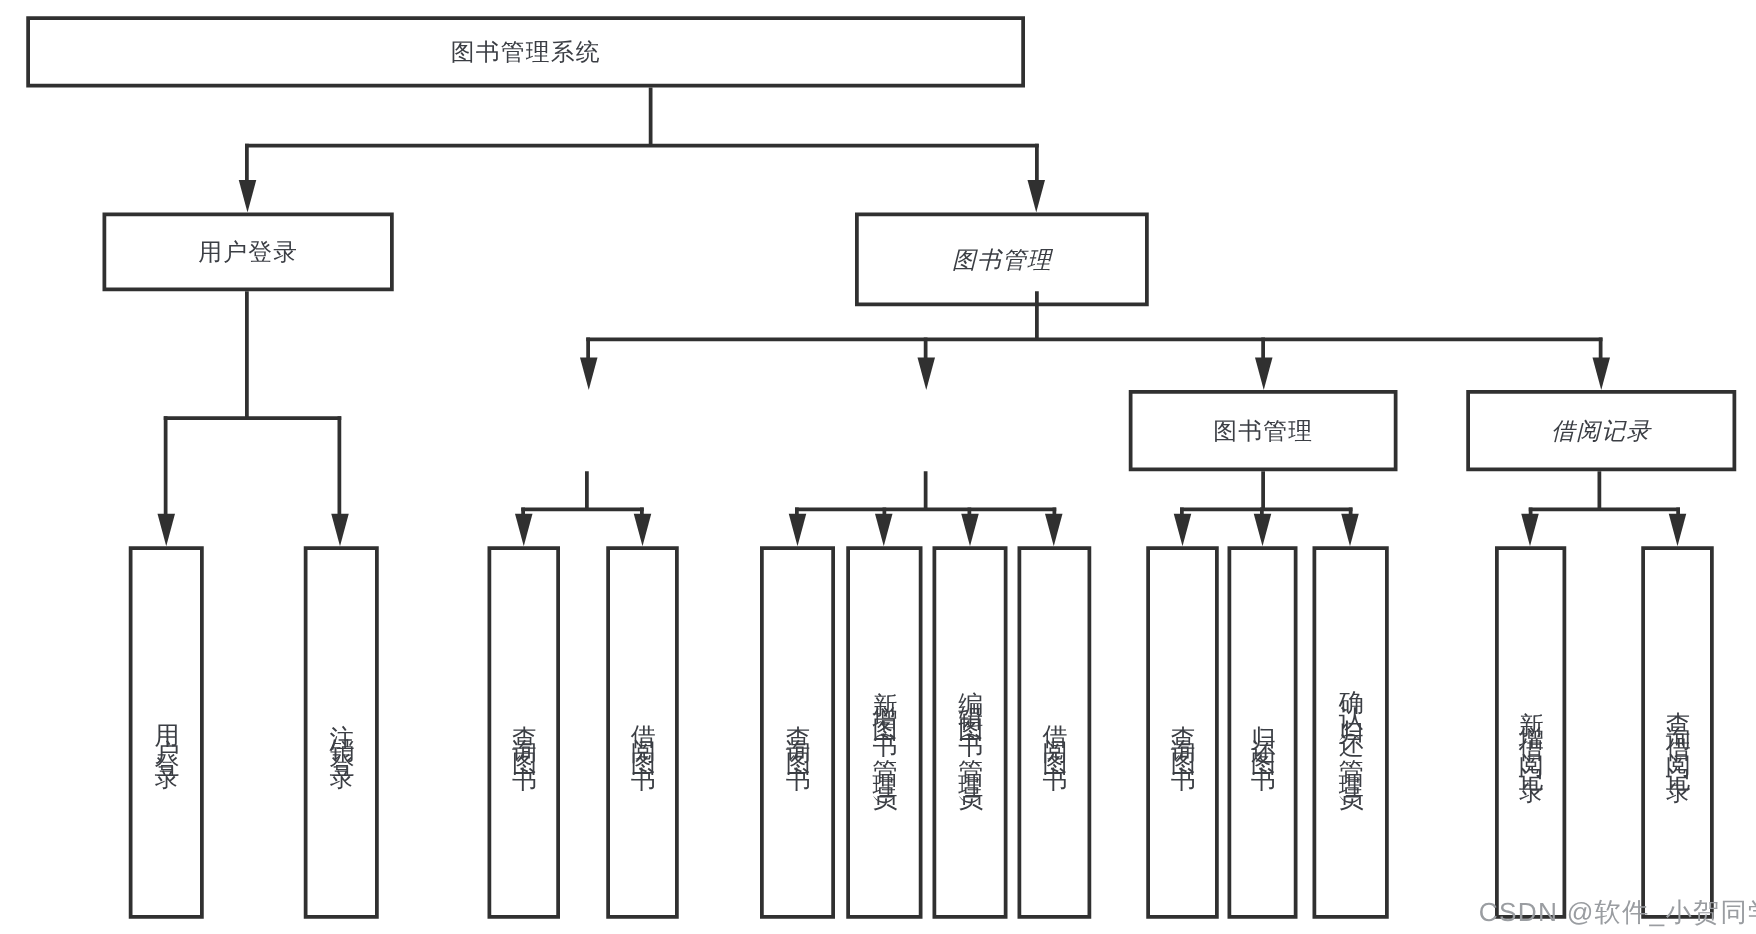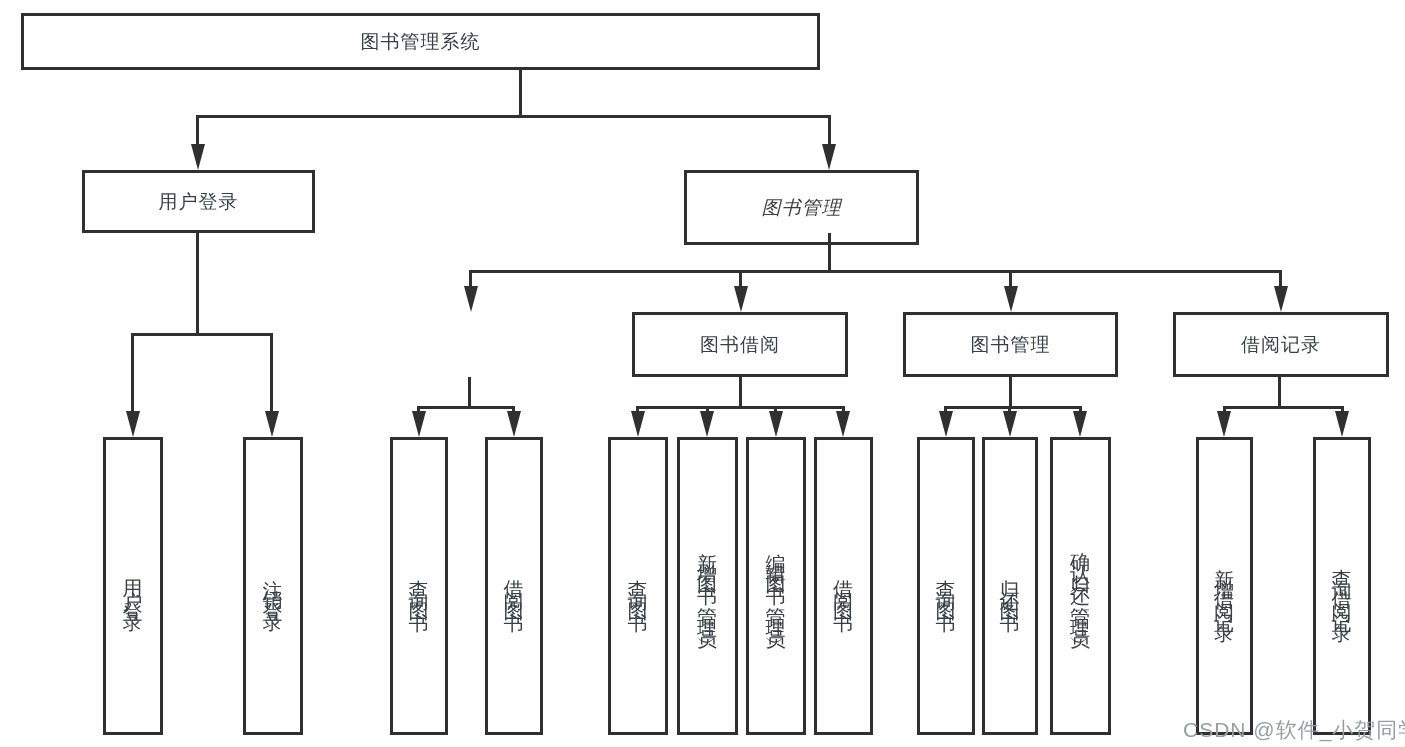--- a/index.html
+++ b/index.html
@@ -94,27 +94,24 @@
   <div class="ln" style="left:469px;top:270px;width:813px;height:3px;"></div>
   <div class="ln" style="left:469px;top:270px;width:3px;height:20px;"></div>
   <div class="ln" style="left:739px;top:270px;width:3px;height:20px;"></div>
   <div class="ln" style="left:1009px;top:270px;width:3px;height:20px;"></div>
   <div class="ln" style="left:1279px;top:270px;width:3px;height:20px;"></div>
   <div class="arw" style="left:464px;top:286px;"></div>
   <div class="arw" style="left:734px;top:286px;"></div>
   <div class="arw" style="left:1004px;top:286px;"></div>
   <div class="arw" style="left:1274px;top:286px;"></div>
 
-  <div class="box" style="left:632px;top:312px;width:216px;height:65px;">
-    <span>图书借阅</span>
-  </div>
   <div class="box" style="left:903px;top:312px;width:215px;height:65px;">
     <span>图书管理</span>
   </div>
-  <div class="box" style="left:1173px;top:312px;width:216px;height:65px;">
+  <div class="box" style="left:1173px;top:312px;width:216px;height:65px;font-style:italic;">
     <span>借阅记录</span>
   </div>
 
   <div class="ln" style="left:468px;top:377px;width:3px;height:31px;"></div>
   <div class="ln" style="left:417px;top:406px;width:98px;height:3px;"></div>
   <div class="ln" style="left:417px;top:406px;width:3px;height:9px;"></div>
   <div class="ln" style="left:512px;top:406px;width:3px;height:9px;"></div>
   <div class="arw" style="left:412px;top:411px;"></div>
   <div class="arw" style="left:507px;top:411px;"></div>
 

